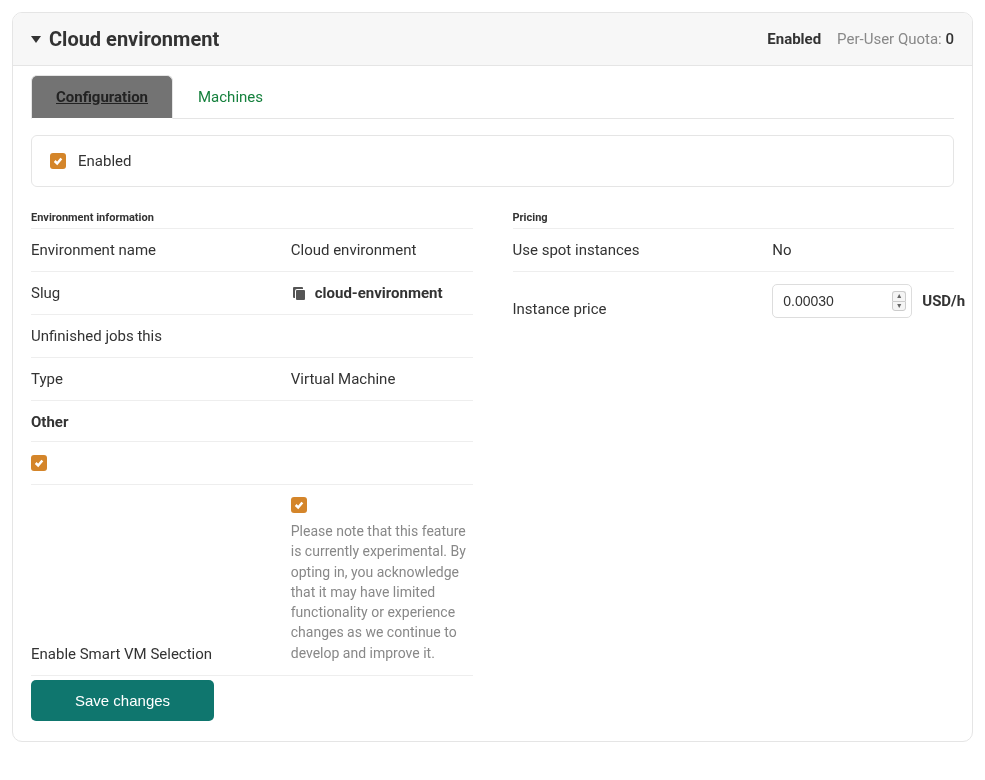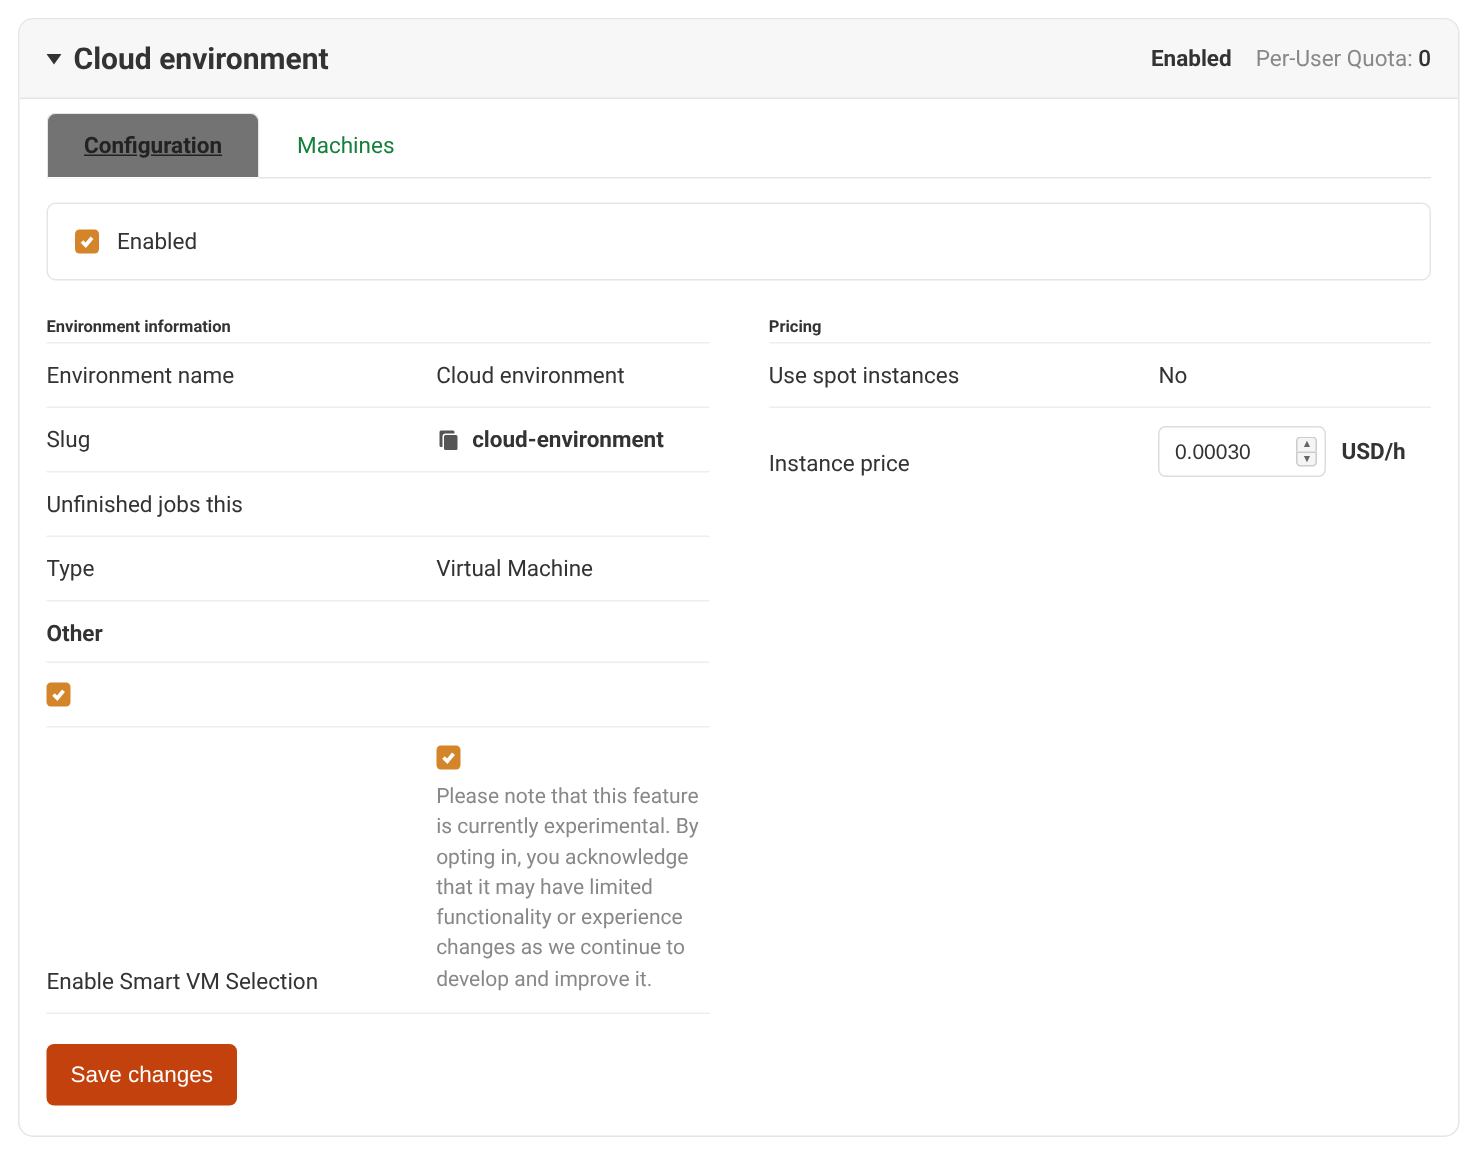--- a/index.html
+++ b/index.html
@@ -188,21 +188,21 @@
       display: flex;
       align-items: center;
       gap: 10px;
     }
     .number-input-wrap {
       position: relative;
       display: inline-flex;
       align-items: center;
     }
     .number-input {
-      width: 112px;
+      width: 140px;
       padding: 8px 28px 8px 10px;
       border: 1px solid #ddd;
       border-radius: 5px;
       font-size: 14px;
       color: #333;
     }
     .spinner {
       position: absolute;
       right: 6px;
       display: flex;
@@ -235,26 +235,26 @@
       font-size: 15px;
       font-weight: bold;
     }
     .subsection-title {
       font-weight: 700;
       font-size: 15px;
       padding: 12px 0 10px;
       border-bottom: 1px solid #eee;
     }
     .save-button {
-      margin-top: 20px;
-      background: #c2410c;
+      margin-top: 4px;
+      background: #0f766e;
       color: #fff;
       border: none;
       border-radius: 5px;
-      padding: 12px 16px;
+      padding: 12px 44px;
       font-size: 15px;
       cursor: pointer;
       font-weight: 500;
     }
   </style>
 </head>
 <body>
 
 <div class="panel">
   <div class="panel-header">

